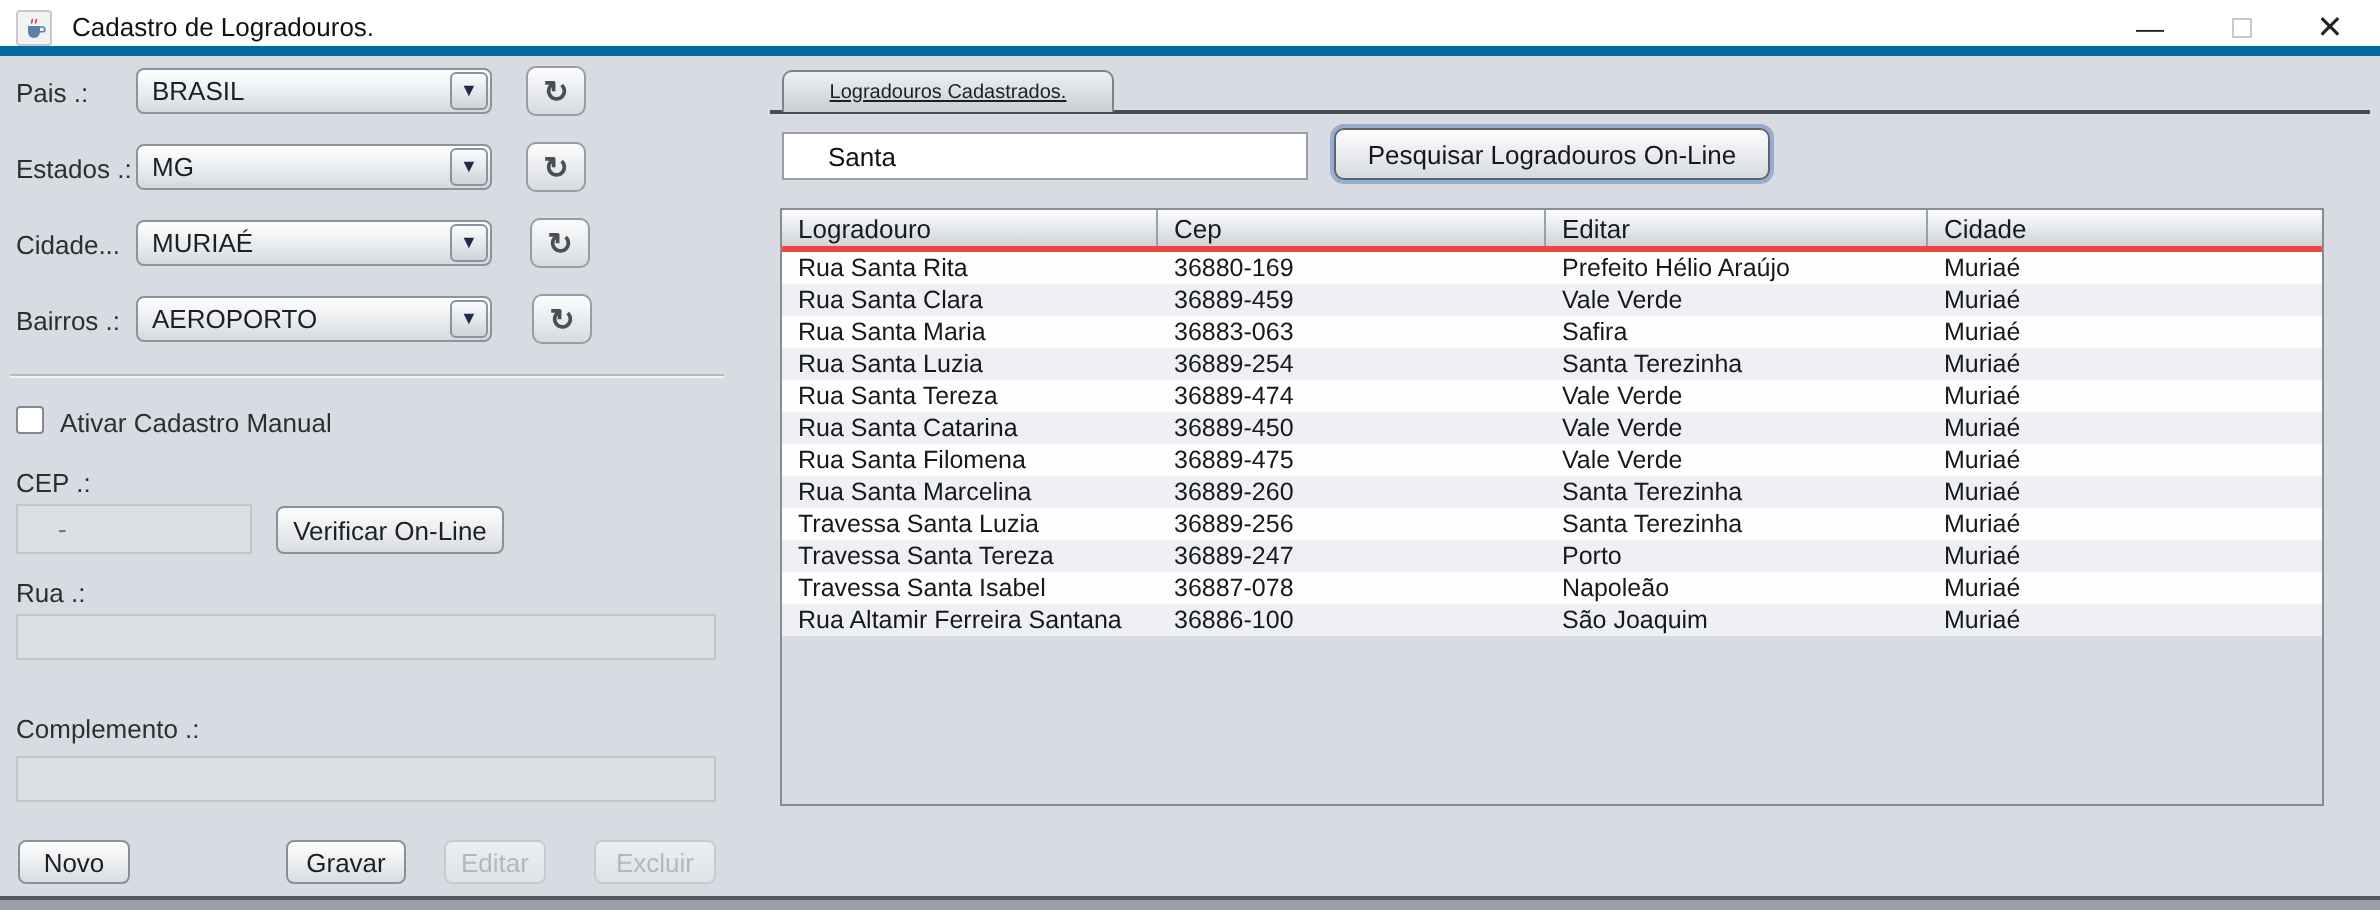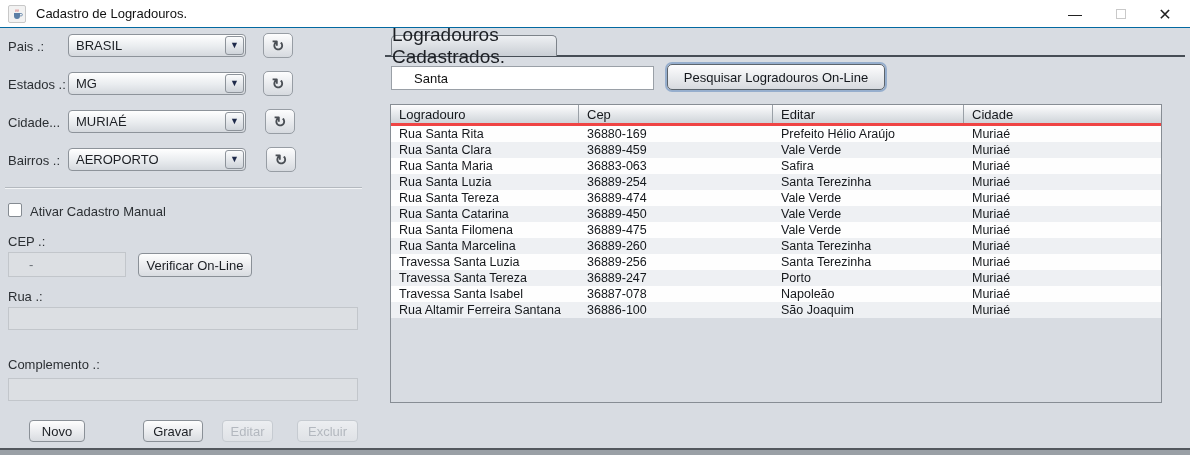--- a/index.html
+++ b/index.html
@@ -2,21 +2,21 @@
 <html><head>
 <meta charset="utf-8">
 <style>
   * { margin:0; padding:0; box-sizing:border-box; }
   html,body { width:1190px; height:455px; }
   body { font-family:"Liberation Sans", sans-serif; background:#e8e8e8; }
 
   .window { position:relative; width:1190px; height:455px; background:#d8dce2; overflow:hidden; }
 
   
-  .titlebar { position:absolute; top:0; left:0; width:1190px; height:28px; background:#ffffff; border-bottom:1px solid #0369a1; }
+  .titlebar { position:absolute; top:0; left:0; width:1190px; height:28px; background:#ffffff; border-bottom:5px solid #0369a1; }
   .app-icon { position:absolute; left:8px; top:5px; width:18px; height:18px; border:1px solid #c8c8c8; background:#f2f2f2; border-radius:2px; display:flex; align-items:center; justify-content:center; }
   .title-text { position:absolute; left:36px; top:6px; font-size:13px; color:#111; }
   .win-btn { position:absolute; top:2px; width:30px; height:24px; display:flex; align-items:center; justify-content:center; font-size:14px; color:#222; cursor:default; background:transparent; border:none; }
   .win-btn.min { left:1060px; }
   .win-btn.max { left:1106px; color:#c9c9c9; }
   .win-btn.close { left:1150px; font-size:16px; }
 
   
   .label { position:absolute; font-size:13px; color:#2b2f33; white-space:nowrap; }
   .combo { position:absolute; width:178px; height:23px; border:1px solid #8d939a; border-radius:4px;
@@ -36,21 +36,21 @@
            padding-left:22px; font-family:"Liberation Sans",sans-serif; }
   .tfield:disabled, .tfield.off { background:#dcdfe3; border-color:#c2c6cb; color:#6a6f76; }
 
   
   .sep { position:absolute; left:5px; top:187px; width:357px; height:2px; border-top:1px solid #b4b9bf; border-bottom:1px solid #f2f4f6; }
   .checkbox { position:absolute; left:8px; top:203px; width:14px; height:14px; background:#fff; border:1px solid #858b92; border-radius:2px; }
 
   
   .tabline { position:absolute; left:385px; top:55px; width:800px; height:2px; background:#464d55; }
   .tab { position:absolute; border:1px solid #7d838a; border-bottom:none; border-radius:5px 5px 0 0;
-         font-size:19px; color:#1c1f24; display:flex; align-items:center; justify-content:center; cursor:default; }
+         font-size:10px; color:#1c1f24; display:flex; align-items:center; justify-content:center; cursor:default;text-decoration:underline; }
   .tab.inactive { left:391px; top:35px; width:166px; height:21px; background:linear-gradient(#eef0f3,#c9ced4); }
   .tab.active { left:560px; top:32px; width:143px; height:25px; background:linear-gradient(#ffffff,#dadde2); border-color:#5d646c; z-index:2; }
 
   .search-btn { position:absolute; left:667px; top:64px; width:218px; height:26px; border-radius:5px;
          border:1px solid #5c646c; box-shadow:0 0 0 2px #96aecd; background:linear-gradient(#fdfdfe,#d7dadf);
          font-size:13px; color:#14171c; display:flex; align-items:center; justify-content:center; cursor:default; }
 
   
   .table-wrap { position:absolute; left:390px; top:104px; width:772px; height:299px; border:1px solid #878d94; background:#d8dce2; overflow:hidden; }
   .thead { display:flex; height:21px; border-bottom:3px solid #ef4444; }
@@ -138,21 +138,21 @@
   <div class="label" style="left:8px; top:234px;">CEP .:</div>
   <div class="tfield off" style="left:8px; top:252px; width:118px; height:25px; padding-left:20px; line-height:23px;">-</div>
   <button class="btn" style="left:138px; top:253px; width:114px; height:24px;">Verificar On-Line</button>
 
   <div class="label" style="left:8px; top:289px;">Rua .:</div>
   <div class="tfield off" style="left:8px; top:307px; width:350px; height:23px; line-height:21px;"></div>
 
   <div class="label" style="left:8px; top:357px;">Complemento .:</div>
   <div class="tfield off" style="left:8px; top:378px; width:350px; height:23px; line-height:21px;"></div>
 
-  <button class="btn" style="left:9px;   top:420px; width:56px;margin-left:20px;">Novo</button>
+  <button class="btn" style="left:9px;   top:420px; width:56px;">Novo</button>
   <button class="btn" style="left:143px; top:420px; width:60px;">Gravar</button>
   <button class="btn disabled" style="left:222px; top:420px; width:51px;">Editar</button>
   <button class="btn disabled" style="left:297px; top:420px; width:61px;">Excluir</button>
 
   <div class="tabline"></div>
   <div class="tab inactive">Logradouros Cadastrados.</div>
 
   <input class="tfield" style="left: 391px; top: 66px; width: 263px; height: 24px;" type="text" value="Santa">
   <button class="search-btn">Pesquisar Logradouros On-Line</button>
 

